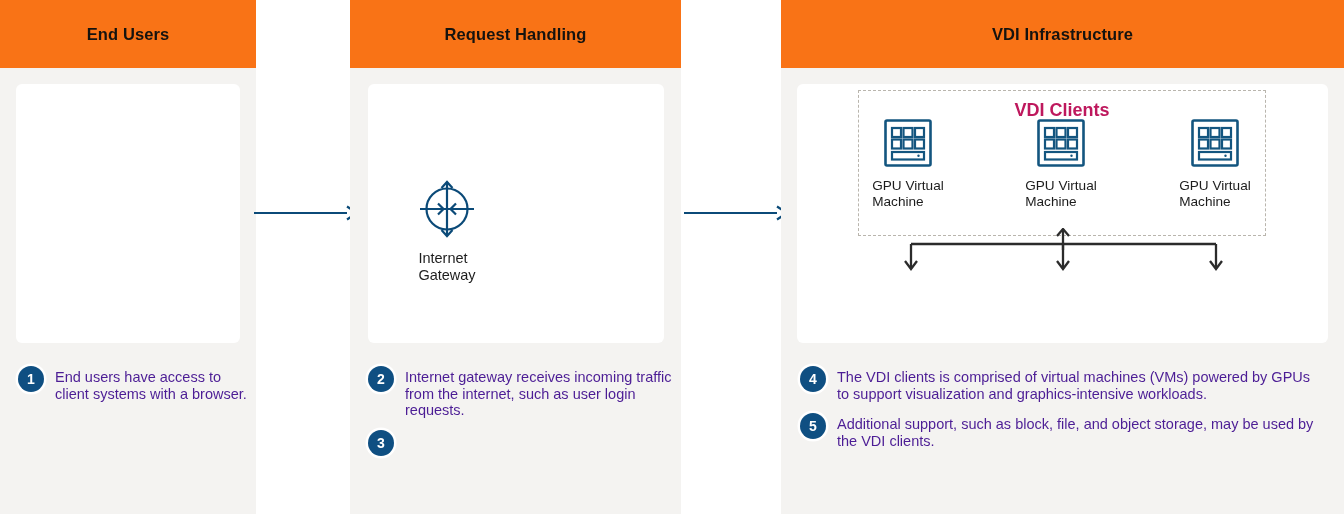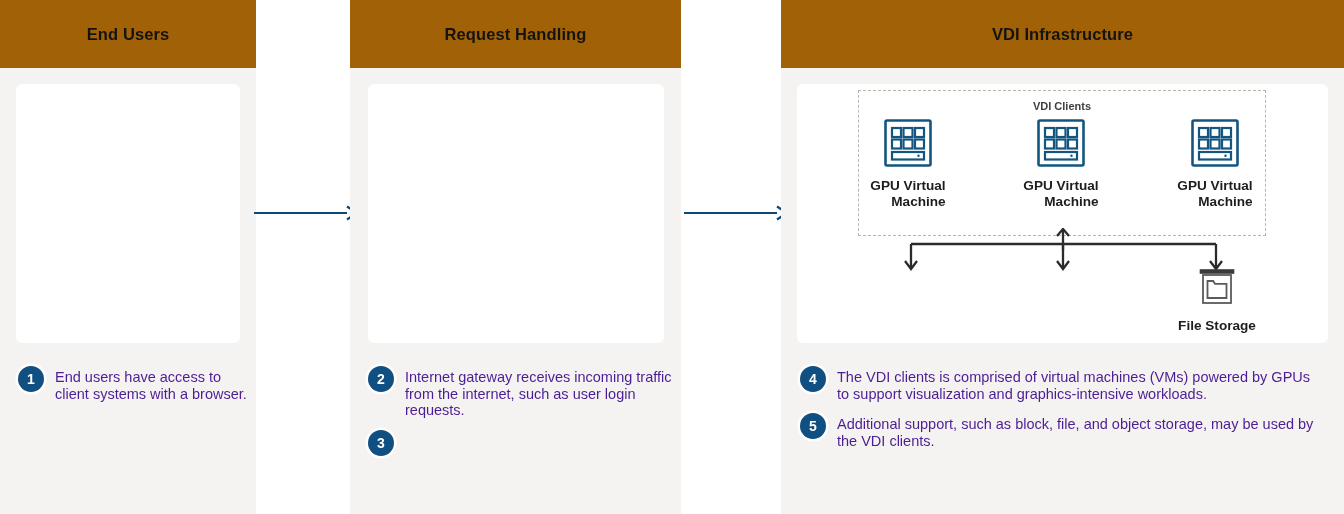--- a/index.html
+++ b/index.html
@@ -26,21 +26,21 @@
   .column {
     position: absolute;
     top: 0;
     bottom: 0;
     background: #f4f3f1;
   }
   .col-header {
     position: absolute;
     left: 0; right: 0; top: 0;
     height: 68px;
-    background: #a16207;
+    background: #f97316;
     display: flex;
     align-items: center;
     justify-content: center;
   }
   .col-header-title {
     font-size: 16.5px;
     font-weight: bold;
     color: #15130f;
     letter-spacing: .1px;
   }
@@ -62,24 +62,23 @@
   .node {
     position: absolute;
     display: flex;
     flex-direction: column;
     align-items: center;
   }
   .node-label {
     margin-top: 6px;
     font-size: 14.5px;
     line-height: 17px;
-    text-align: right;
+    text-align: left;
     color: #1d1d1d;
     white-space: pre-line;
-    font-weight: bold;
   }
   .node-label.small {
     font-size: 13.6px;
     line-height: 16px;
   }
 
   
   .hpc-node { left: 60px; top: 190px; width: 136px; }
 
   
@@ -94,23 +93,23 @@
     width: 408px;
     height: 146px;
     border: 1.4px dashed #b9b5ad;
     box-sizing: border-box;
   }
   .vdi-clients-title {
     position: absolute;
     left: 0; right: 0;
     top: 9px;
     text-align: center;
-    font-size: 11px;
+    font-size: 18px;
     font-weight: bold;
-    color: #404040;
+    color: #be185d;
   }
   .vm-node { top: 118px; width: 106px; }
   .vm-1 { left: 855px; }
   .vm-2 { left: 1008px; }
   .vm-3 { left: 1162px; }
 
   
   .st-node { top: 266px; width: 110px; }
   .st-1 { left: 856px; }
   .st-2 { left: 1010px; }
@@ -183,20 +182,37 @@
     </svg>
   </div>
 
   <div class="column col-2">
     <div class="col-header">
       <span class="col-header-title">Request Handling</span>
     </div>
   </div>
   <div class="panel panel-2"></div>
 
+  <div class="node gw-node">
+    <span>
+      <svg width="62" height="62" viewBox="0 0 62 62" fill="none" stroke="#0b4a78" stroke-width="2.2">
+        <circle cx="31" cy="31" r="20.5"></circle>
+
+        <line x1="31" y1="4" x2="31" y2="58"></line>
+        <path d="M25.5 10 L31 4 L36.5 10"></path>
+        <path d="M25.5 52 L31 58 L36.5 52"></path>
+
+        <line x1="4" y1="31" x2="58" y2="31"></line>
+        <path d="M22 25.5 L27.5 31 L22 36.5"></path>
+        <path d="M40 25.5 L34.5 31 L40 36.5"></path>
+      </svg>
+    </span>
+    <span class="node-label">Internet
+Gateway</span>
+  </div>
 
 
   <div class="flow-arrow flow-arrow-2">
     <svg width="104" height="18" viewBox="0 0 104 18">
       <line x1="0" y1="9" x2="93" y2="9" stroke="#0b4a78" stroke-width="2.2"></line>
       <path d="M93 2.5 L103 9 L93 15.5" fill="none" stroke="#0b4a78" stroke-width="2.2"></path>
     </svg>
   </div>
 
   <div class="column col-3">
@@ -278,31 +294,20 @@
       <path d="M203 16 L203 40"></path>
       <path d="M197 33 L203 41 L209 33"></path>
 
       <path d="M356 16 L356 40"></path>
       <path d="M350 33 L356 41 L362 33"></path>
     </svg>
   </div>
 
 
 
-  <div class="node st-node st-3">
-    <span>
-      <svg width="46" height="42" viewBox="0 0 46 42" fill="none" stroke="#5b5b5b" stroke-width="1.8">
-        <rect x="7.5" y="5" width="31" height="1" fill="#3a3a3a" stroke="#3a3a3a" stroke-width="3.6"></rect>
-        <rect x="9" y="9" width="28" height="28"></rect>
-        <path d="M13.5 15 L13.5 32 L32.5 32 L32.5 17.8 L21 17.8 L19.2 15 Z"></path>
-        <path d="M13.5 15 h5.5"></path>
-      </svg>
-    </span>
-    <span class="node-label small">File Storage</span>
-  </div>
 
   <div class="caption-group cg-1">
     <div class="caption">
       <div class="badge">1</div>
       <div class="caption-text">End users have access to client systems with a browser.</div>
     </div>
   </div>
 
   <div class="caption-group cg-2">
     <div class="caption">

